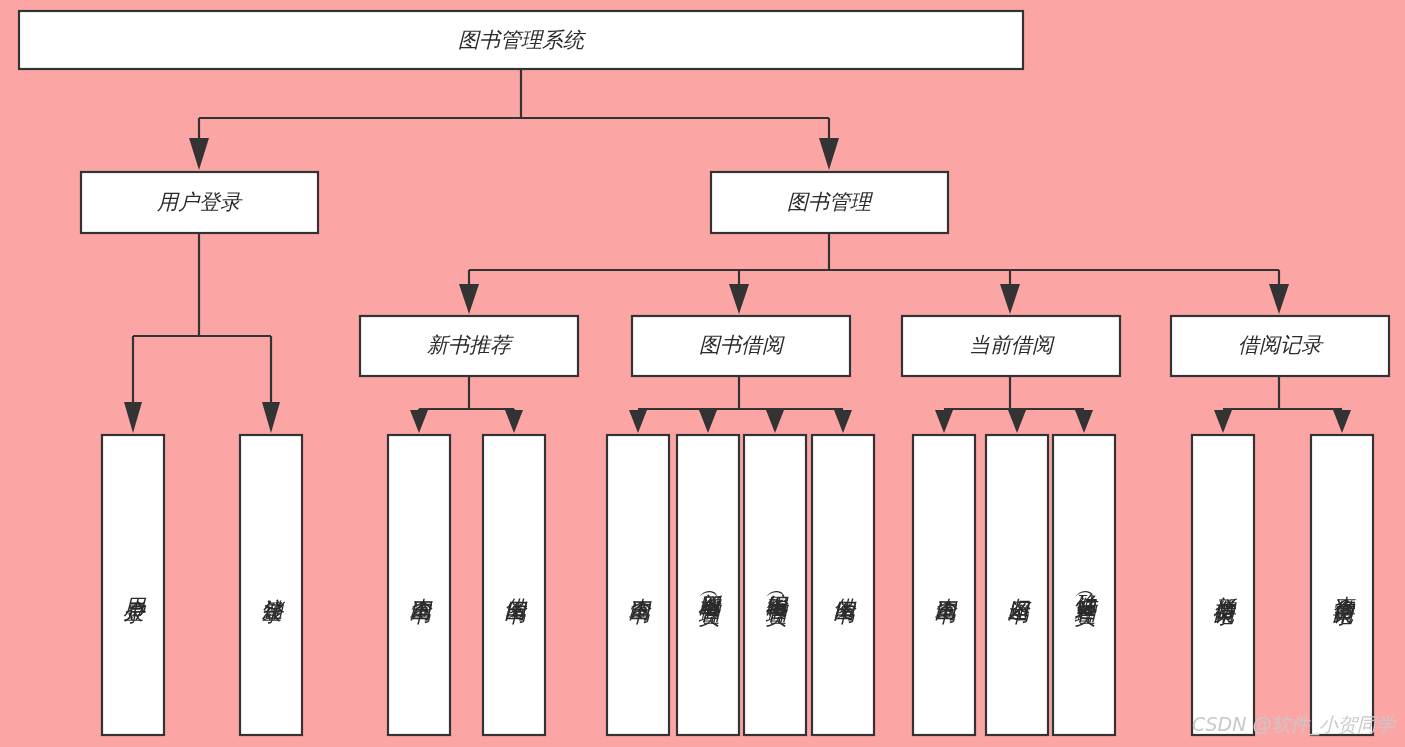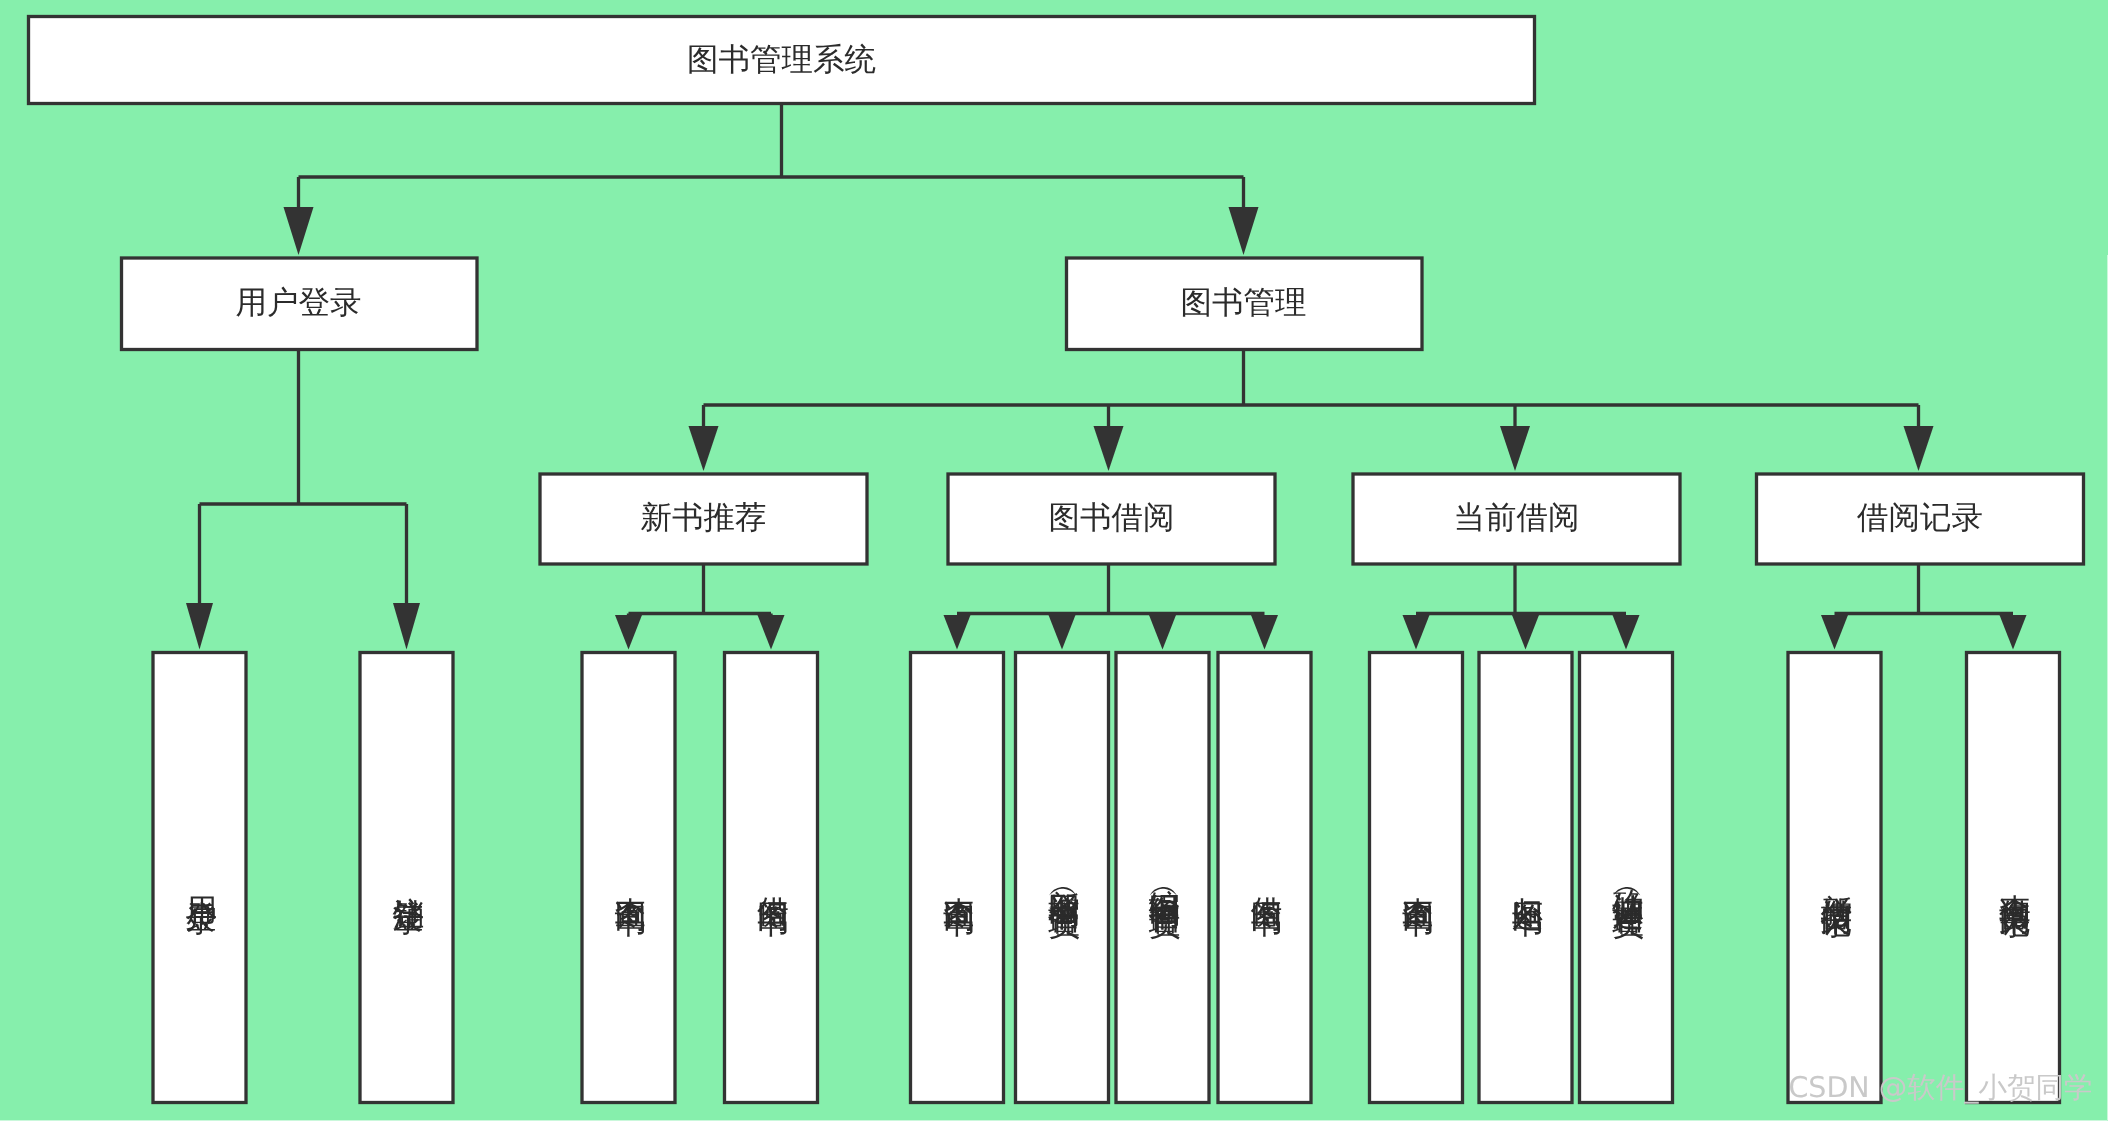--- a/index.html
+++ b/index.html
@@ -8,22 +8,23 @@
     padding: 0;
     background: #ffffff;
   }
   body {
     font-family: "DejaVu Sans", "Liberation Sans", sans-serif;
   }
   #diagram-root {
     position: relative;
     width: 1405px;
     height: 747px;
-    background: #86efac;
+    background: #fca5a5;
     overflow: hidden;
+    font-style: italic;
   }
   svg.diagram-canvas {
     position: absolute;
     left: 0;
     top: 0;
     width: 1405px;
     height: 747px;
     display: block;
   }
   .node-box {

